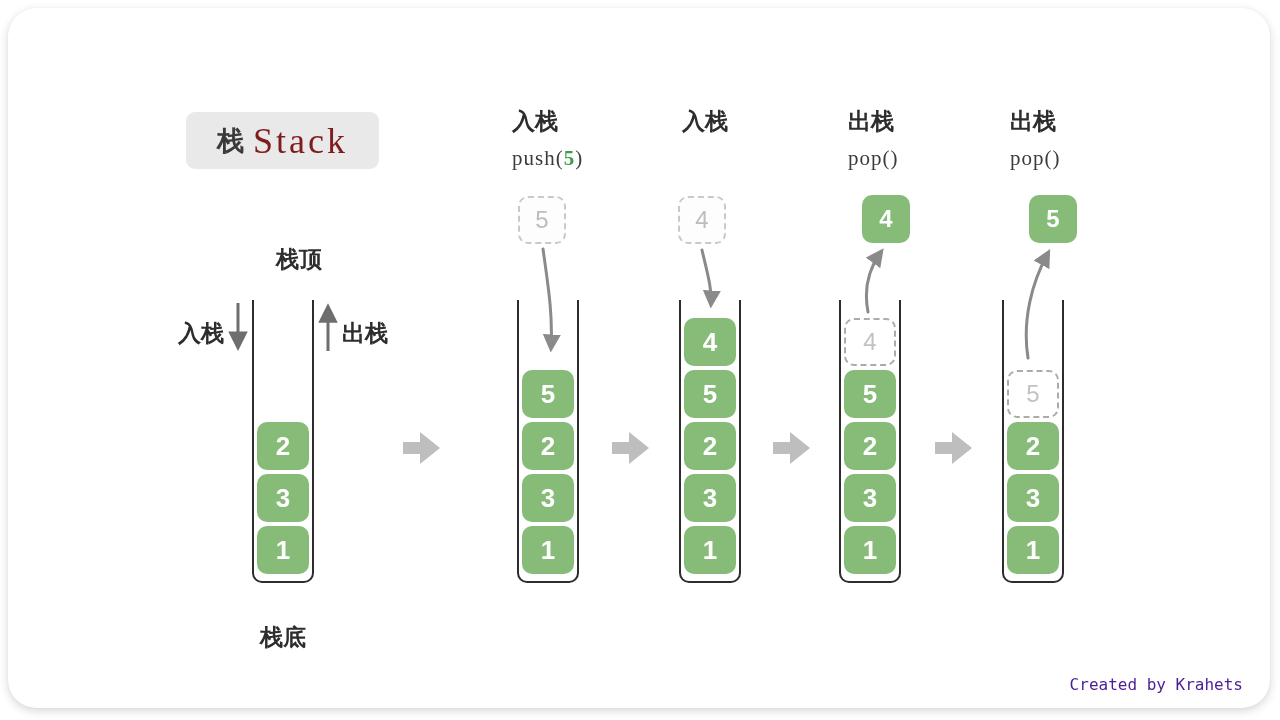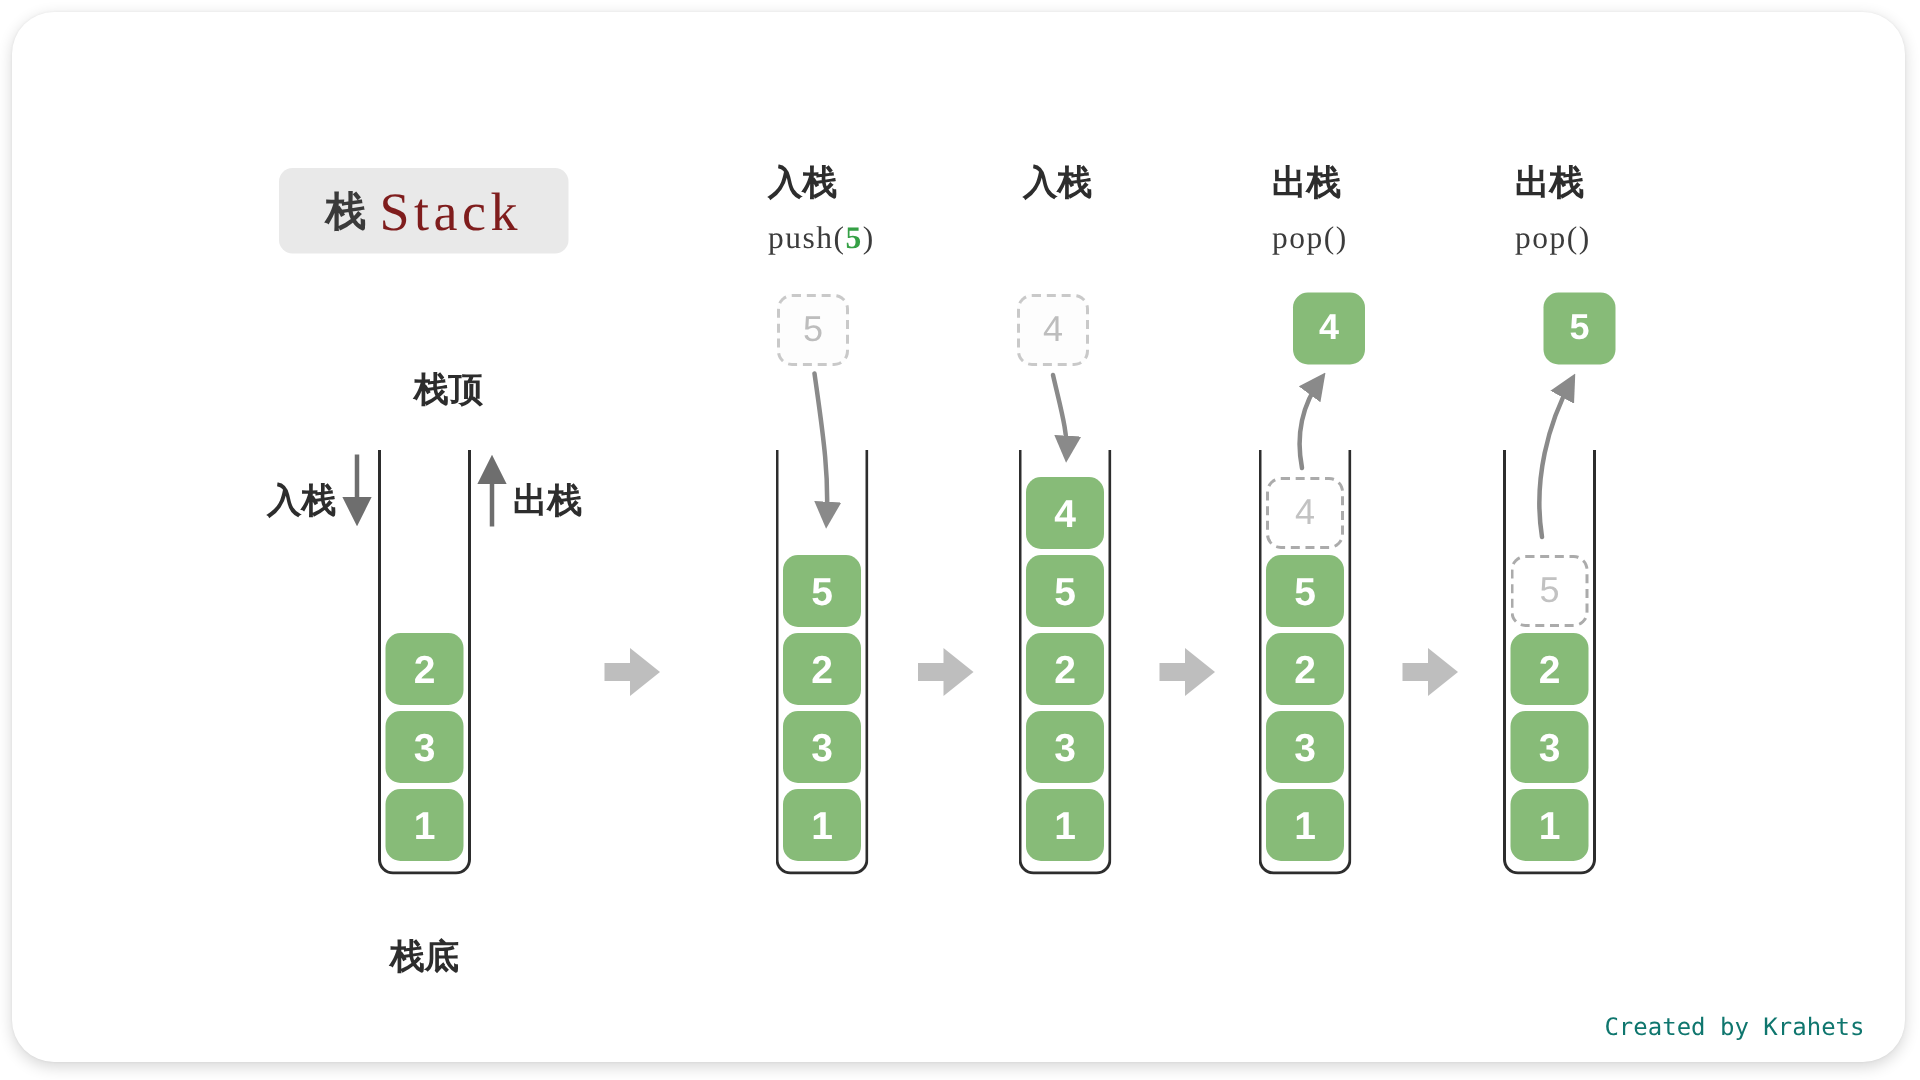--- a/index.html
+++ b/index.html
@@ -40,21 +40,21 @@
   .float-box{position:absolute;width:48px;height:48px;box-sizing:border-box;border-radius:10px;
     display:flex;align-items:center;justify-content:center;font-size:24px;}
   .float-dashed{border:2px dashed #C9C9C9;background:#FDFDFD;color:#BDBDBD;}
   .float-solid{background:#87BB78;color:#ffffff;font-weight:bold;}
   .f2{left:518px;top:196px;} .f3{left:678px;top:196px;}
   .f4{left:862px;top:195px;} .f5{left:1029px;top:195px;}
   
   .overlay{position:absolute;left:0;top:0;width:1280px;height:720px;pointer-events:none;}
   
   .watermark{position:absolute;right:37px;top:675px;
-    font-family:"DejaVu Sans Mono","Liberation Mono",monospace;font-size:16px;color:#0f766e;}
+    font-family:"DejaVu Sans Mono","Liberation Mono",monospace;font-size:16px;color:#4c1d95;}
 </style>
 </head>
 <body>
 
 <div class="card"></div>
 
 <div class="title-box">
   <span class="title-zh">栈</span>
   <span class="title-en">Stack</span>
 </div>

